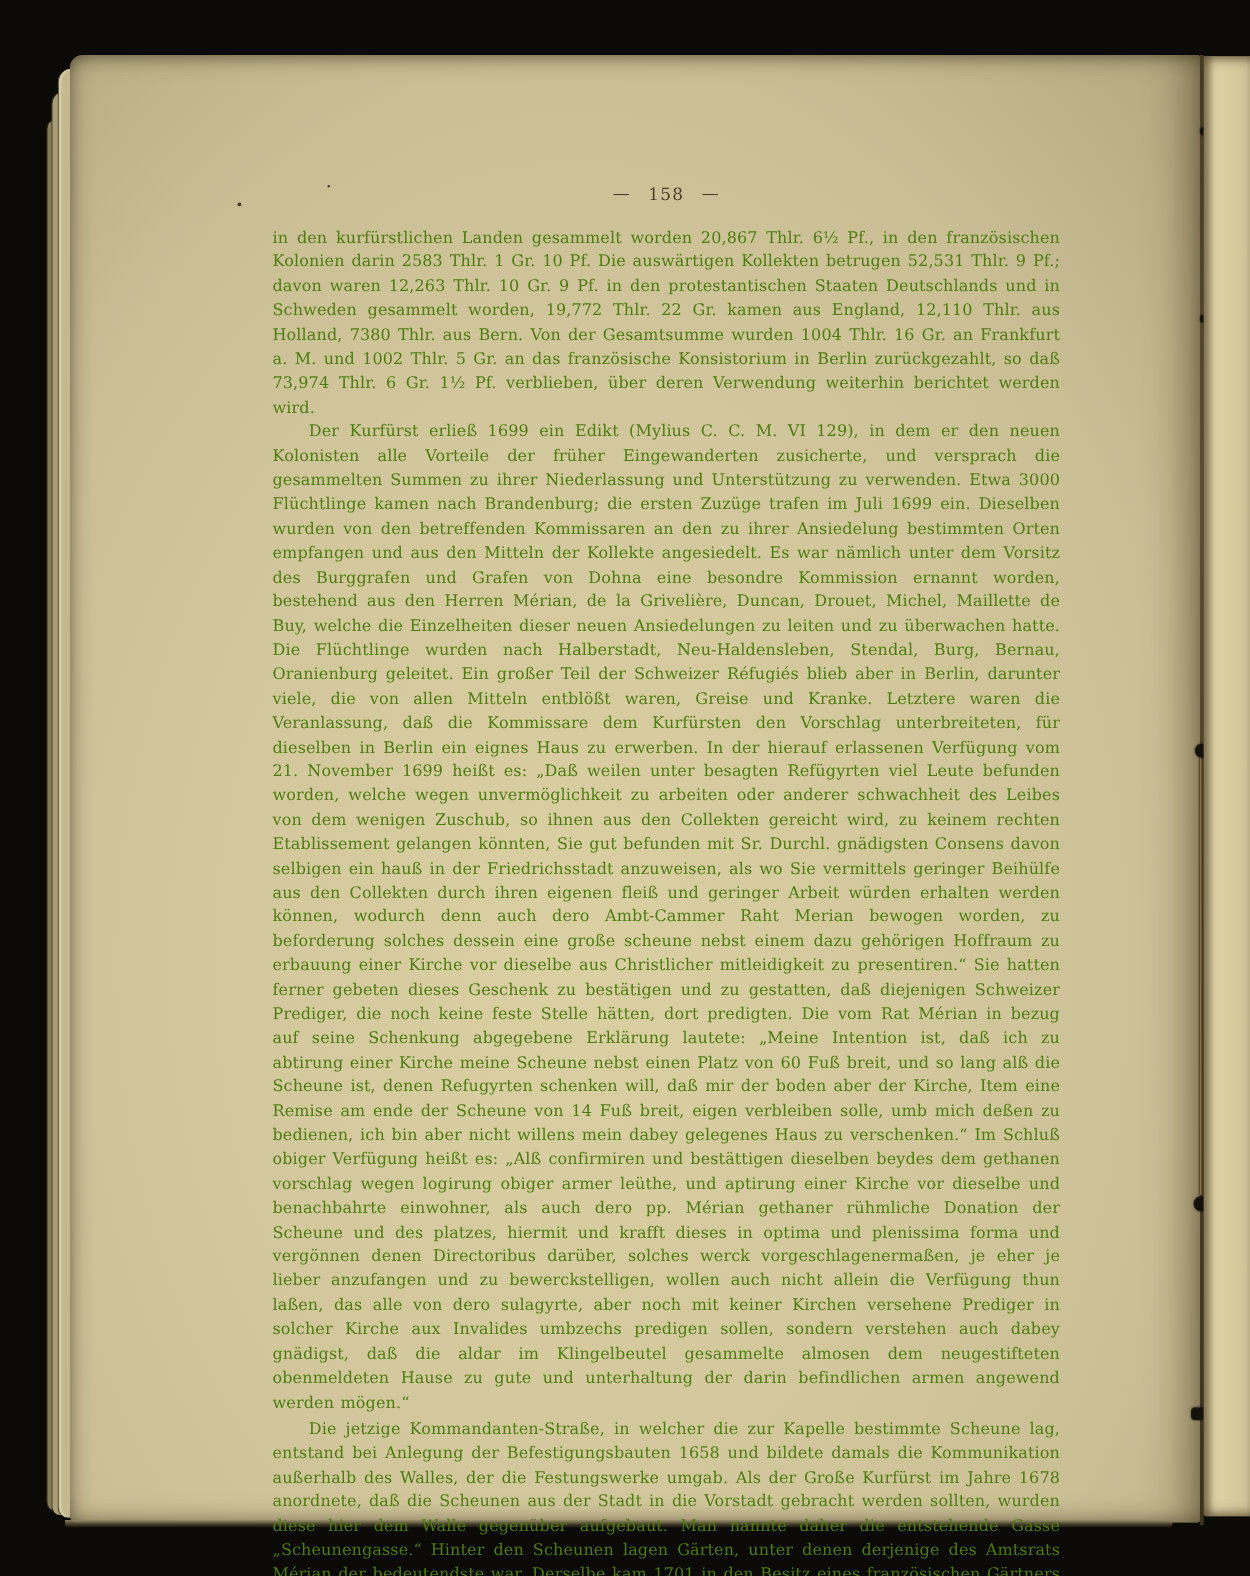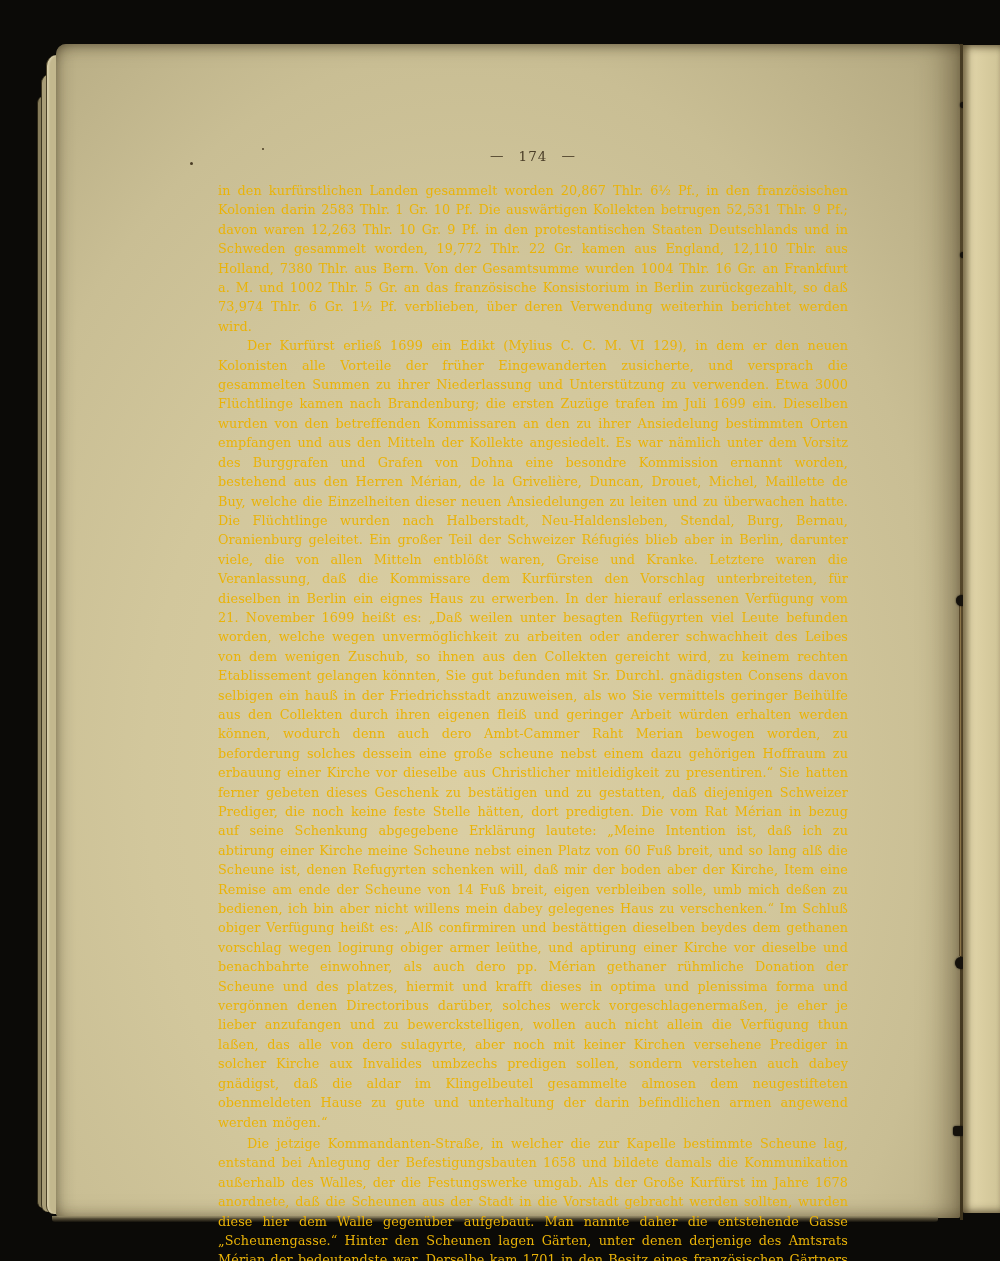--- a/index.html
+++ b/index.html
@@ -63,21 +63,21 @@
   }
   .pg-header{
     text-align:center;font-size:13.5px;letter-spacing:1px;
     margin:0 0 17px 0;color:#4a3d27;
   }
   .pg-header .dash{margin:0 14px;position:relative;top:-1px;}
   .body-text p{
     margin:0;text-align:justify;
     font-size:12.8px;line-height:19.4px;
     text-indent:29px;
-    color:#eab308;
+    color:#4d7c0f;
     letter-spacing:.1px;
     word-spacing:1px;
   }
   .body-text p.noindent{text-indent:0;}
   .body-text p.para-3{margin-top:2px;}
   .speck{position:absolute;background:#4a3c24;border-radius:50%;}
   .speck-1{left:190px;top:162px;width:3px;height:3px;}
   .speck-2{left:262px;top:148px;width:2px;height:2px;}
 </style>
 </head>
@@ -101,21 +101,21 @@
 
   <div class="right-sliver"></div>
 
   <div class="bottom-edge"></div>
 
   <div class="speck speck-1"></div>
   <div class="speck speck-2"></div>
 
   <div class="content">
     <div class="pg-header">
-      <span class="dash">—</span><span>174</span><span class="dash">—</span>
+      <span class="dash">—</span><span>158</span><span class="dash">—</span>
     </div>
 
     <div class="body-text">
       <p class="noindent para-1">in den kurfürstlichen Landen gesammelt worden 20,867 Thlr. 6½ Pf., in den französischen Kolonien darin 2583 Thlr. 1 Gr. 10 Pf. Die auswärtigen Kollekten betrugen 52,531 Thlr. 9 Pf.; davon waren 12,263 Thlr. 10 Gr. 9 Pf. in den protestantischen Staaten Deutschlands und in Schweden gesammelt worden, 19,772 Thlr. 22 Gr. kamen aus England, 12,110 Thlr. aus Holland, 7380 Thlr. aus Bern. Von der Gesamtsumme wurden 1004 Thlr. 16 Gr. an Frankfurt a. M. und 1002 Thlr. 5 Gr. an das französische Konsistorium in Berlin zurückgezahlt, so daß 73,974 Thlr. 6 Gr. 1½ Pf. verblieben, über deren Verwendung weiterhin berichtet werden wird.</p>
       <p class="para-2">Der Kurfürst erließ 1699 ein Edikt (Mylius C. C. M. VI 129), in dem er den neuen Kolonisten alle Vorteile der früher Eingewanderten zusicherte, und versprach die gesammelten Summen zu ihrer Niederlassung und Unterstützung zu verwenden. Etwa 3000 Flüchtlinge kamen nach Brandenburg; die ersten Zuzüge trafen im Juli 1699 ein. Dieselben wurden von den betreffenden Kommissaren an den zu ihrer Ansiedelung bestimmten Orten empfangen und aus den Mitteln der Kollekte angesiedelt. Es war nämlich unter dem Vorsitz des Burggrafen und Grafen von Dohna eine besondre Kommission ernannt worden, bestehend aus den Herren Mérian, de la Grivelière, Duncan, Drouet, Michel, Maillette de Buy, welche die Einzelheiten dieser neuen Ansiedelungen zu leiten und zu überwachen hatte. Die Flüchtlinge wurden nach Halberstadt, Neu-Haldensleben, Stendal, Burg, Bernau, Oranienburg geleitet. Ein großer Teil der Schweizer Réfugiés blieb aber in Berlin, darunter viele, die von allen Mitteln entblößt waren, Greise und Kranke. Letztere waren die Veranlassung, daß die Kommissare dem Kurfürsten den Vorschlag unterbreiteten, für dieselben in Berlin ein eignes Haus zu erwerben. In der hierauf erlassenen Verfügung vom 21. November 1699 heißt es: „Daß weilen unter besagten Refügyrten viel Leute befunden worden, welche wegen unvermöglichkeit zu arbeiten oder anderer schwachheit des Leibes von dem wenigen Zuschub, so ihnen aus den Collekten gereicht wird, zu keinem rechten Etablissement gelangen könnten, Sie gut befunden mit Sr. Durchl. gnädigsten Consens davon selbigen ein hauß in der Friedrichsstadt anzuweisen, als wo Sie vermittels geringer Beihülfe aus den Collekten durch ihren eigenen fleiß und geringer Arbeit würden erhalten werden können, wodurch denn auch dero Ambt-Cammer Raht Merian bewogen worden, zu beforderung solches dessein eine große scheune nebst einem dazu gehörigen Hoffraum zu erbauung einer Kirche vor dieselbe aus Christlicher mitleidigkeit zu presentiren.“ Sie hatten ferner gebeten dieses Geschenk zu bestätigen und zu gestatten, daß diejenigen Schweizer Prediger, die noch keine feste Stelle hätten, dort predigten. Die vom Rat Mérian in bezug auf seine Schenkung abgegebene Erklärung lautete: „Meine Intention ist, daß ich zu abtirung einer Kirche meine Scheune nebst einen Platz von 60 Fuß breit, und so lang alß die Scheune ist, denen Refugyrten schenken will, daß mir der boden aber der Kirche, Item eine Remise am ende der Scheune von 14 Fuß breit, eigen verbleiben solle, umb mich deßen zu bedienen, ich bin aber nicht willens mein dabey gelegenes Haus zu verschenken.“ Im Schluß obiger Verfügung heißt es: „Alß confirmiren und bestättigen dieselben beydes dem gethanen vorschlag wegen logirung obiger armer leüthe, und aptirung einer Kirche vor dieselbe und benachbahrte einwohner, als auch dero pp. Mérian gethaner rühmliche Donation der Scheune und des platzes, hiermit und krafft dieses in optima und plenissima forma und vergönnen denen Directoribus darüber, solches werck vorgeschlagenermaßen, je eher je lieber anzufangen und zu bewerckstelligen, wollen auch nicht allein die Verfügung thun laßen, das alle von dero sulagyrte, aber noch mit keiner Kirchen versehene Prediger in solcher Kirche aux Invalides umbzechs predigen sollen, sondern verstehen auch dabey gnädigst, daß die aldar im Klingelbeutel gesammelte almosen dem neugestifteten obenmeldeten Hause zu gute und unterhaltung der darin befindlichen armen angewend werden mögen.“</p>
       <p class="para-3">Die jetzige Kommandanten-Straße, in welcher die zur Kapelle bestimmte Scheune lag, entstand bei Anlegung der Befestigungsbauten 1658 und bildete damals die Kommunikation außerhalb des Walles, der die Festungswerke umgab. Als der Große Kurfürst im Jahre 1678 anordnete, daß die Scheunen aus der Stadt in die Vorstadt gebracht werden sollten, wurden diese hier dem Walle gegenüber aufgebaut. Man nannte daher die entstehende Gasse „Scheunengasse.“ Hinter den Scheunen lagen Gärten, unter denen derjenige des Amtsrats Mérian der bedeutendste war. Derselbe kam 1701 in den Besitz eines französischen Gärtners Gustine, und später besaß ihn der Gärtner Jouanne, nach dem die Straße eine Zeit lang „Jouanengasse,“ im Volksmund „Schwanengasse“, genannt wurde.</p>
 
     </div>
   </div>
 

